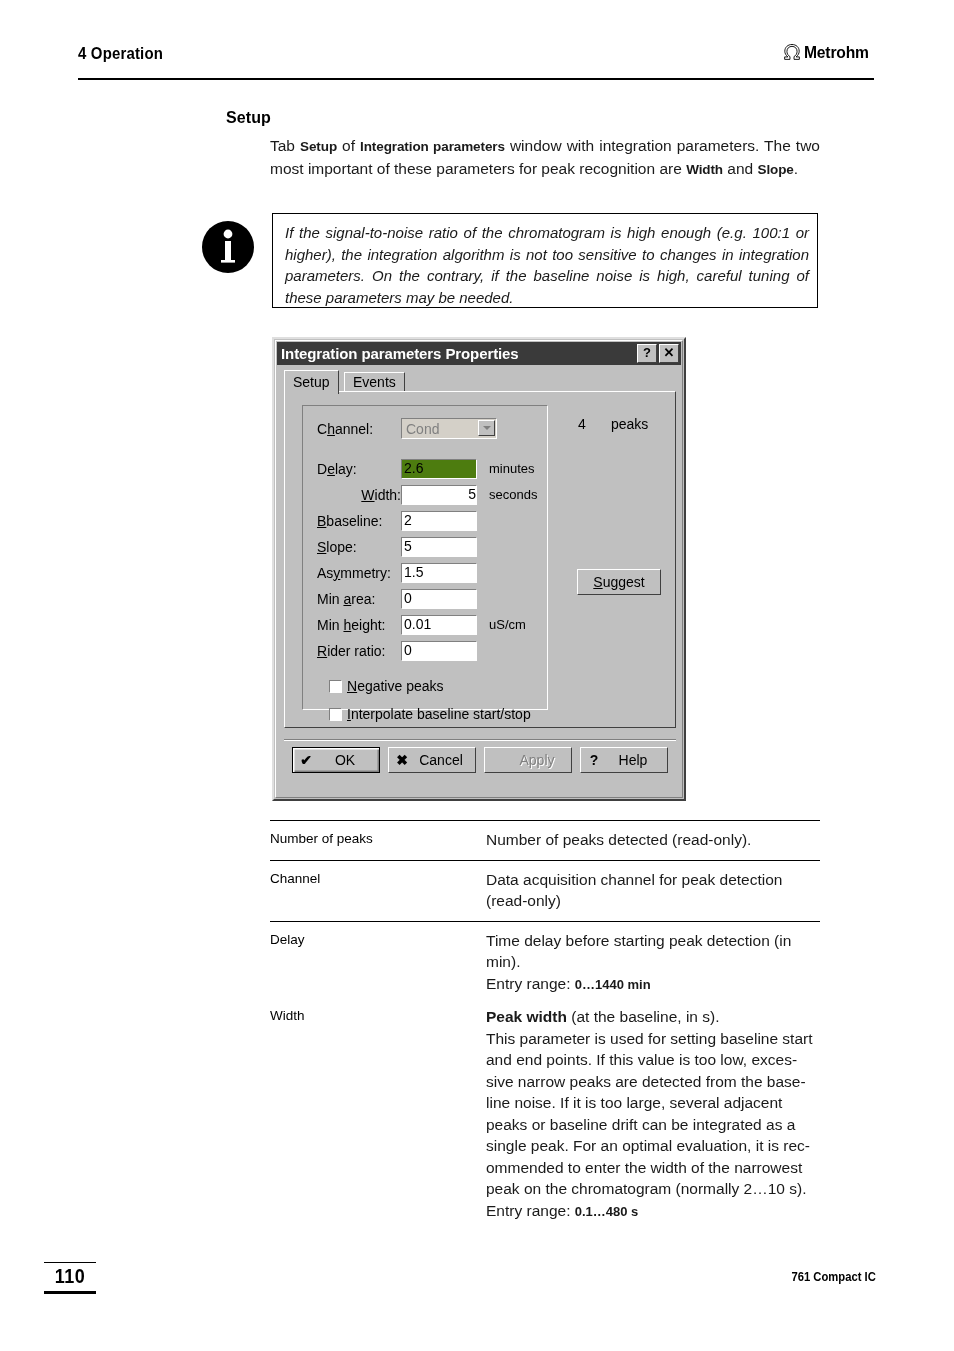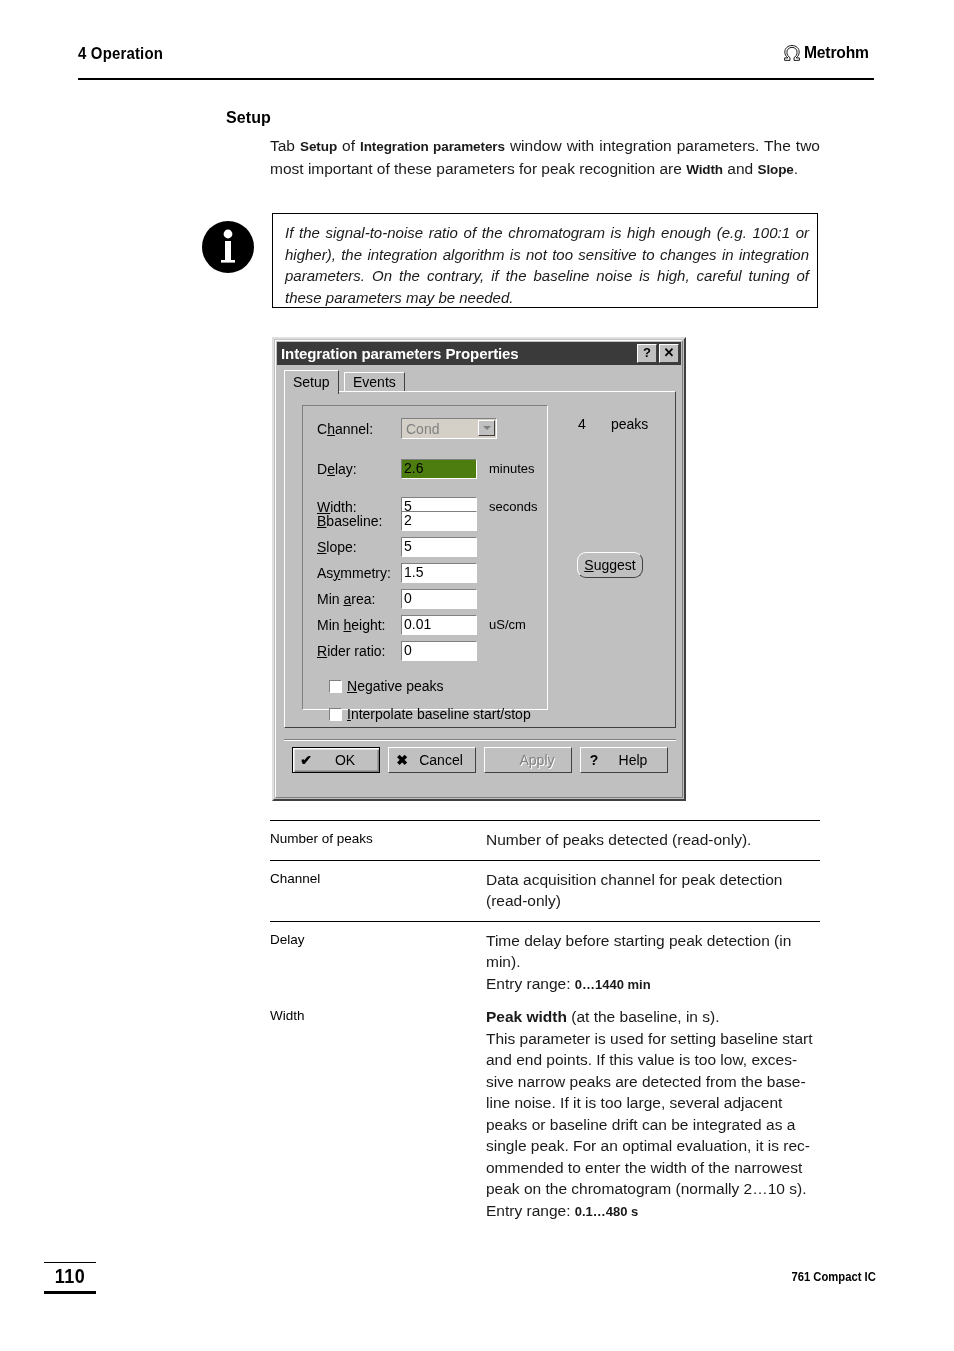--- a/index.html
+++ b/index.html
@@ -34,21 +34,21 @@
     font-stretch: condensed;
     transform: scaleX(0.88);
     transform-origin: left top;
     white-space: nowrap;
   }
   .header-brand {
     position: absolute;
     right: 0;
     top: -1px;
     display: flex;
-    align-items: center;
+    align-items: flex-start;
     gap: 2px;
   }
   .brand-mark {
     display: block;
     width: 20px;
     height: 18px;
   }
   .brand-text {
     font-size: 17px;
     font-weight: bold;
@@ -349,24 +349,23 @@
     font-size: 14px;
     color: #000;
     display: flex;
     align-items: center;
     justify-content: center;
     cursor: default;
   }
   .btn-suggest {
     position: absolute;
     left: 292px;
-    top: 160px;
-    width: 66px;
+    top: 177px;
+    width: 84px;
     height: 26px;
-    border-radius: 9px;
   }
 
   .buttonbar {
     position: absolute;
     left: 10px;
     top: 400px;
     width: 392px;
     height: 40px;
   }
   .bar-sep {
@@ -533,21 +532,21 @@
             </span>
         </div>
       </div>
 
       <div class="field-row" style="top:52px;">
         <div class="field-label"><span>D</span><u>e</u><span>lay:</span></div>
         <div class="textbox focused">2.6</div>
         <div class="unit">minutes</div>
       </div>
 
-      <div class="field-row" style="top:90px;">
+      <div class="field-row" style="top:78px;text-align:right;">
         <div class="field-label"><span></span><u>W</u><span>idth:</span></div>
         <div class="textbox">5</div>
         <div class="unit">seconds</div>
       </div>
 
       <div class="field-row" style="top:104px;">
         <div class="field-label"><span></span><u>B</u><span>baseline:</span></div>
         <div class="textbox">2</div>
       </div>
 

